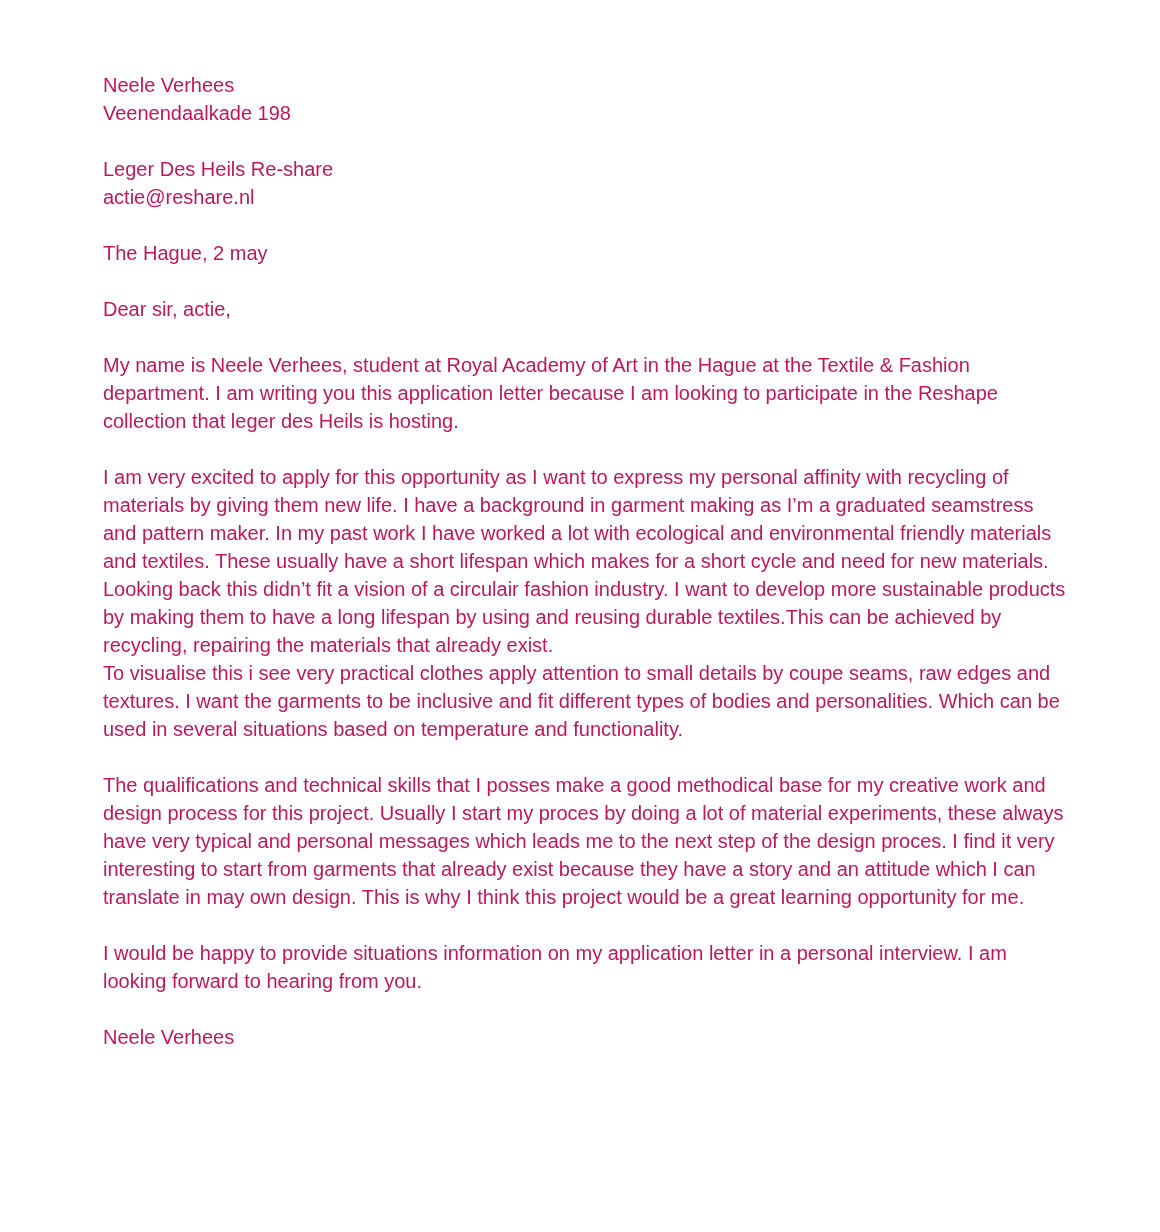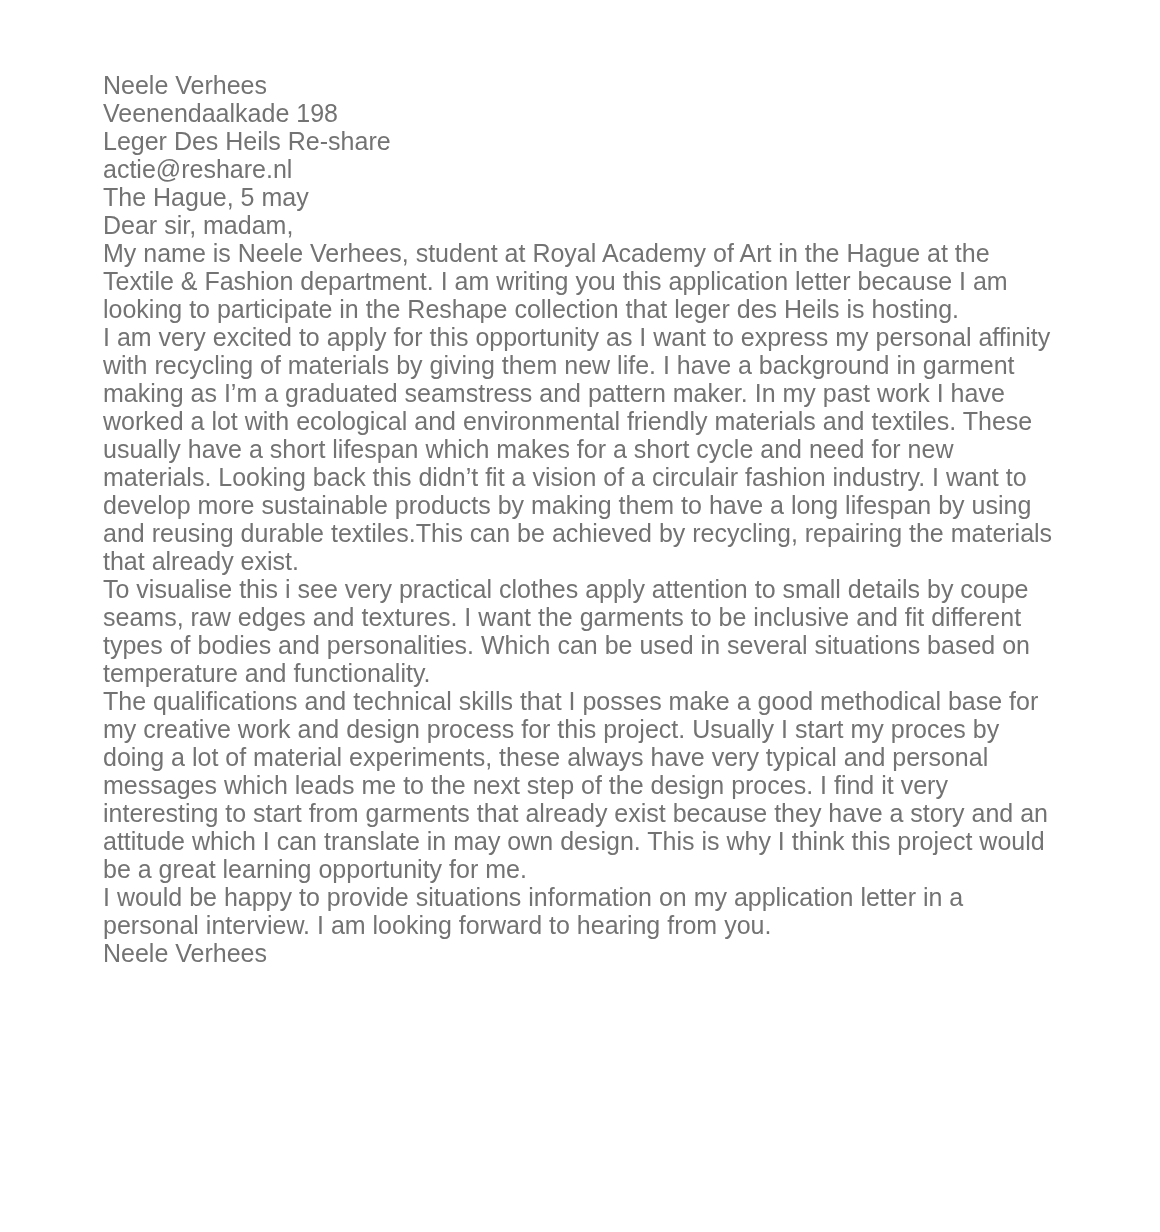--- a/index.html
+++ b/index.html
@@ -9,49 +9,50 @@
   }
   body {
     width: 1160px;
     min-height: 1232px;
   }
   .page {
     box-sizing: content-box;
     width: 963px;
     padding: 71px 94px 60px 103px;
     font-family: "Liberation Sans", sans-serif;
-    font-size: 25px;
+    font-size: 20px;
     line-height: 28px;
-    color: #737373;
+    color: #be185d;
     -webkit-font-smoothing: antialiased;
   }
   .block + .block {
+    margin-top: 28px; 
   }
   .line {
     display: block;
   }
 </style>
 </head>
 <body>
 
 <div class="page">
 
   <div class="block">
     <span class="line">Neele Verhees</span>
     <span class="line">Veenendaalkade 198</span>
   </div>
 
   <div class="block">
     <span class="line">Leger Des Heils Re-share</span>
     <span class="line">actie@reshare.nl</span>
   </div>
 
-  <div class="block">The Hague, 5 may</div>
+  <div class="block">The Hague, 2 may</div>
 
-  <div class="block">Dear sir, madam,</div>
+  <div class="block">Dear sir, actie,</div>
 
   <div class="block">
     <span class="line">My name is Neele Verhees, student at Royal Academy of Art in the Hague at the Textile &amp; Fashion department. I am writing you this application letter because I am looking to participate in the Reshape collection that leger des Heils is hosting.</span>
   </div>
 
   <div class="block">
     <span class="line">I am very excited to apply for this opportunity as I want to express my personal affinity with recycling of materials by giving them new life. I have a background in garment making as I’m a graduated seamstress and pattern maker. In my past work I have worked a lot with ecological and environmental friendly materials and textiles. These usually have a short lifespan which makes for a short cycle and need for new materials. Looking back this didn’t fit a vision of a circulair fashion industry. I want to develop more sustainable products by making them to have a long lifespan by using and reusing durable textiles.This can be achieved by recycling, repairing the materials that already exist.</span>
     <span class="line">To visualise this i see very practical clothes apply attention to small details by coupe seams, raw edges and textures. I want the garments to be inclusive and fit different types of bodies and personalities. Which can be used in several situations based on temperature and functionality.</span>
   </div>
 

